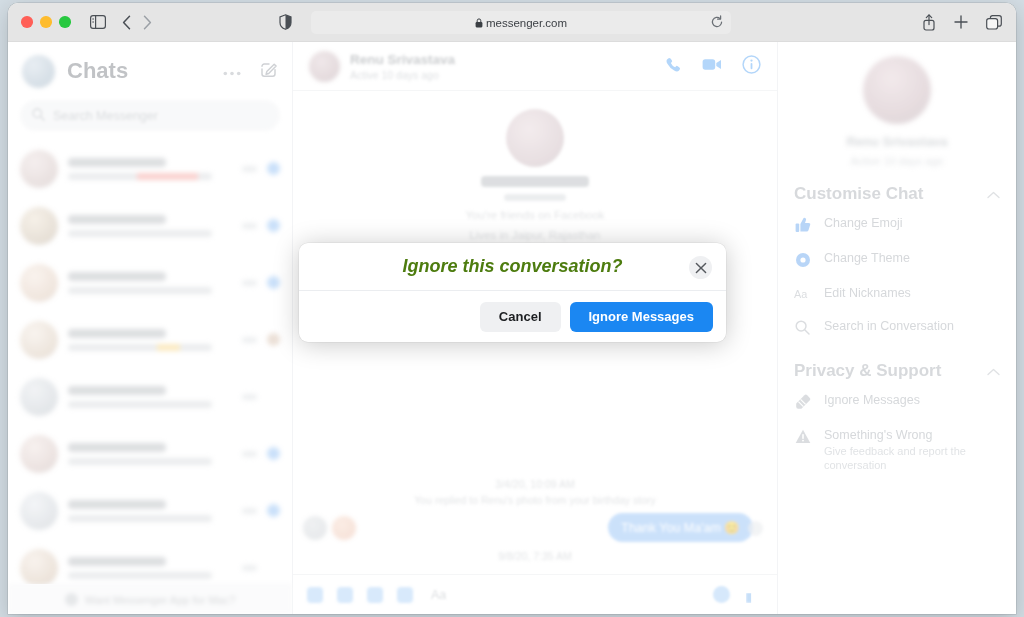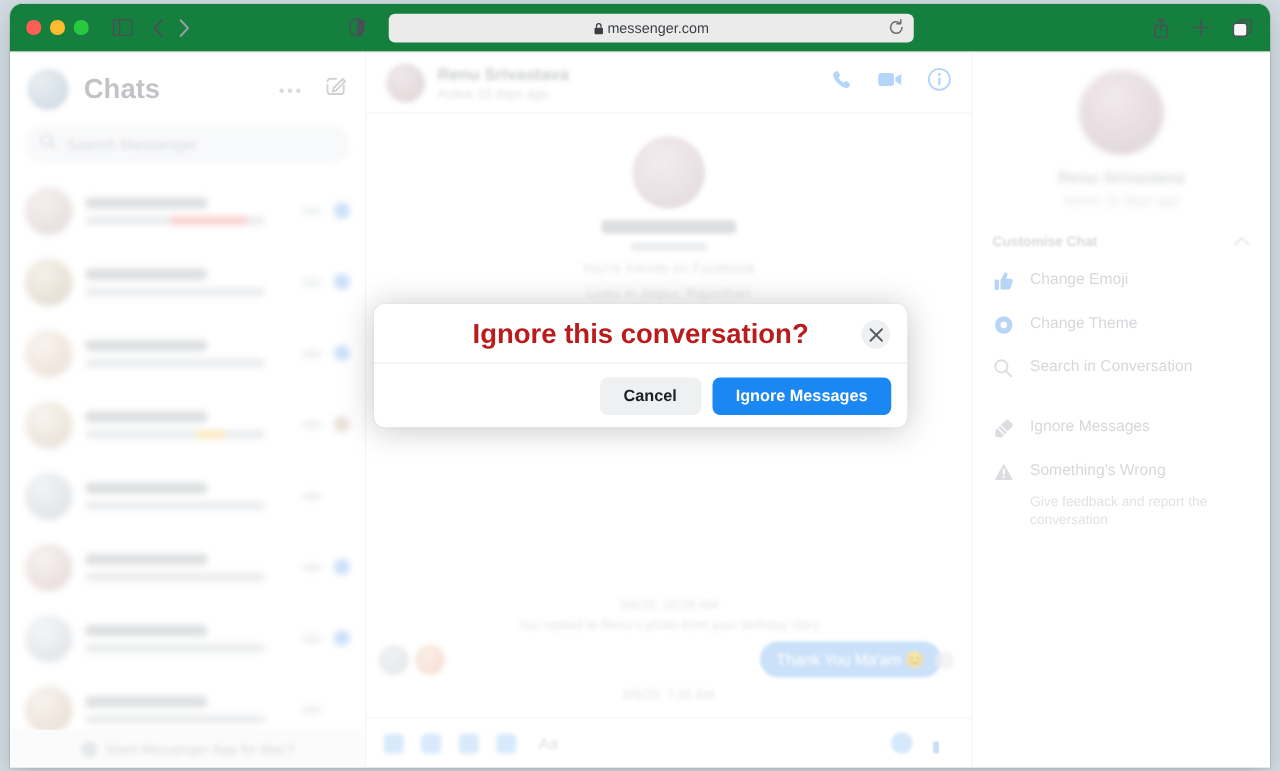--- a/index.html
+++ b/index.html
@@ -21,21 +21,21 @@
     background: #ffffff;
     border-radius: 10px 10px 0 0;
     overflow: hidden;
     box-shadow: 0 0 0 0.5px rgba(0,0,0,.16), 0 6px 22px rgba(0,0,0,.18);
   }
 
   
   #toolbar {
     position: relative;
     height: 39px;
-    background: #15803d;
+    background: #e5e5e5;
     border-bottom: 0.5px solid #dcdcdc;
     display: flex;
     align-items: center;
   }
   .lights { display: flex; gap: 7.5px; margin-left: 13px; }
   .light { width: 11.5px; height: 11.5px; border-radius: 50%; }
   .l-red { background: #ff5f57; }
   .l-yel { background: #febc2e; }
   .l-grn { background: #28c840; }
 
@@ -205,49 +205,49 @@
     width: 68px; height: 68px; border-radius: 50%;
     background: radial-gradient(circle at 42% 33%, #dfc9ce, #c0a6ad 60%, #a18f96);
     filter: blur(2.4px); opacity: .72;
   }
   #det-name { margin-top: 10px; font-size: 13px; font-weight: bold; color: #9aa0a6; filter: blur(2.4px); opacity:.7; }
   #det-status { margin-top: 6px; font-size: 11px; color: #b0b5bb; filter: blur(2.4px); opacity:.7; }
 
   .det-section { margin-top: 14px; }
   .det-sec-head {
     display: flex; align-items: center; padding: 0 16px; height: 26px;
-    font-size: 11px; font-weight: bold; color: #a9aeb4;
+    font-size: 17px; font-weight: bold; color: #a9aeb4;
     filter: blur(.7px); opacity:.85;
   }
   .det-sec-head .chev { margin-left: auto; color: #bcc0c5; }
 
   .det-item {
     display: flex; align-items: flex-start; gap: 13px;
     padding: 9px 16px; font-size: 12.5px; color: #a9aeb4;
     filter: blur(.5px); opacity: .88;
   }
   .det-item .di-ico { width: 17px; flex: 0 0 auto; display: flex; justify-content: center; color: #b4b9bf; margin-top: 1px; }
   .det-item .di-ico.blue { color: #6ba8f0; }
-  .det-item .di-sub { font-size: 11px; color: #bfc4c9; margin-top: 12px; line-height: 1.3; }
+  .det-item .di-sub { font-size: 11px; color: #bfc4c9; margin-top: 2px; line-height: 1.3; }
 
   
   #modal-overlay { position: absolute; inset: 0; background: rgba(255,255,255,0.46); }
   #modal {
     position: absolute; left: 291px; top: 201px;
     width: 427px;
     background: #ffffff; border-radius: 9px;
     box-shadow: 0 2px 26px rgba(0,0,0,.22), 0 0 0 .5px rgba(0,0,0,.07);
     overflow: hidden;
   }
   #modal-header {
     position: relative; height: 48px;
     display: flex; align-items: center; justify-content: center;
     border-bottom: 1px solid #ebedf0;
   }
-  #modal-title { font-size: 22px; font-weight: bold; color: #b91c1c; }
+  #modal-title { font-size: 18px; font-weight: bold; color: #4d7c0f; font-style: italic; }
   #modal-close {
     position: absolute; right: 14px; top: 13px;
     width: 23px; height: 23px; border-radius: 50%;
     background: #eff0f2; color: #55595e;
     display: flex; align-items: center; justify-content: center;
     cursor: pointer; border: none;
   }
   #modal-body {
     padding: 16px 17px 17px;
     font-size: 12.8px; line-height: 1.52; color: #1c1e21;
@@ -554,31 +554,47 @@
                   <circle cx="8" cy="8" r="7" fill="#6ba8f0"></circle>
                   <circle cx="8" cy="8" r="2.6" fill="#fff"></circle>
                 </svg>
               </span>
               <div>
                 <div>Change Theme</div>
               </div>
             </div>
             <div class="det-item">
               <span class="di-ico">
+                <svg width="18" height="14" viewBox="0 0 18 14">
+                  <text x="0" y="11" font-family="Liberation Sans, sans-serif" font-size="11.5" fill="#b4b9bf">Aa</text>
+                </svg>
+              </span>
+              <div>
+                <div>Edit Nicknames</div>
+              </div>
+            </div>
+            <div class="det-item">
+              <span class="di-ico">
                 <svg width="15" height="15" viewBox="0 0 15 15">
                   <circle cx="6.1" cy="6.1" r="4.9" fill="none" stroke="#b4b9bf" stroke-width="1.45"></circle>
                   <line x1="9.7" y1="9.7" x2="14" y2="14" stroke="#b4b9bf" stroke-width="1.45" stroke-linecap="round"></line>
                 </svg>
               </span>
               <div>
                 <div>Search in Conversation</div>
               </div>
             </div>
           </div>
           <div class="det-section">
+            <div class="det-sec-head">
+              <span>Privacy &amp; Support</span>
+              <span class="chev"><svg width="13" height="8" viewBox="0 0 13 8">
+                  <polyline points="1,6.6 6.5,1.4 12,6.6" fill="none" stroke="#bcc0c5" stroke-width="1.35" stroke-linecap="round" stroke-linejoin="round"></polyline>
+                </svg></span>
+            </div>
             <div class="det-item">
               <span class="di-ico">
                 <svg width="16" height="16" viewBox="0 0 16 16">
                   <path d="M1.2 9.5 L9.4 1.3 a2 2 0 0 1 2.8 0 l2.4 2.4 a2 2 0 0 1 0 2.8 L6.4 14.7 H3.2 a2 2 0 0 1 -2 -2 z" fill="#b4b9bf"></path>
                   <line x1="3.4" y1="7.6" x2="8.4" y2="12.6" stroke="#fff" stroke-width="1.1"></line>
                   <line x1="5.6" y1="5.4" x2="10.6" y2="10.4" stroke="#fff" stroke-width="1.1"></line>
                 </svg>
               </span>
               <div>
                 <div>Ignore Messages</div>

